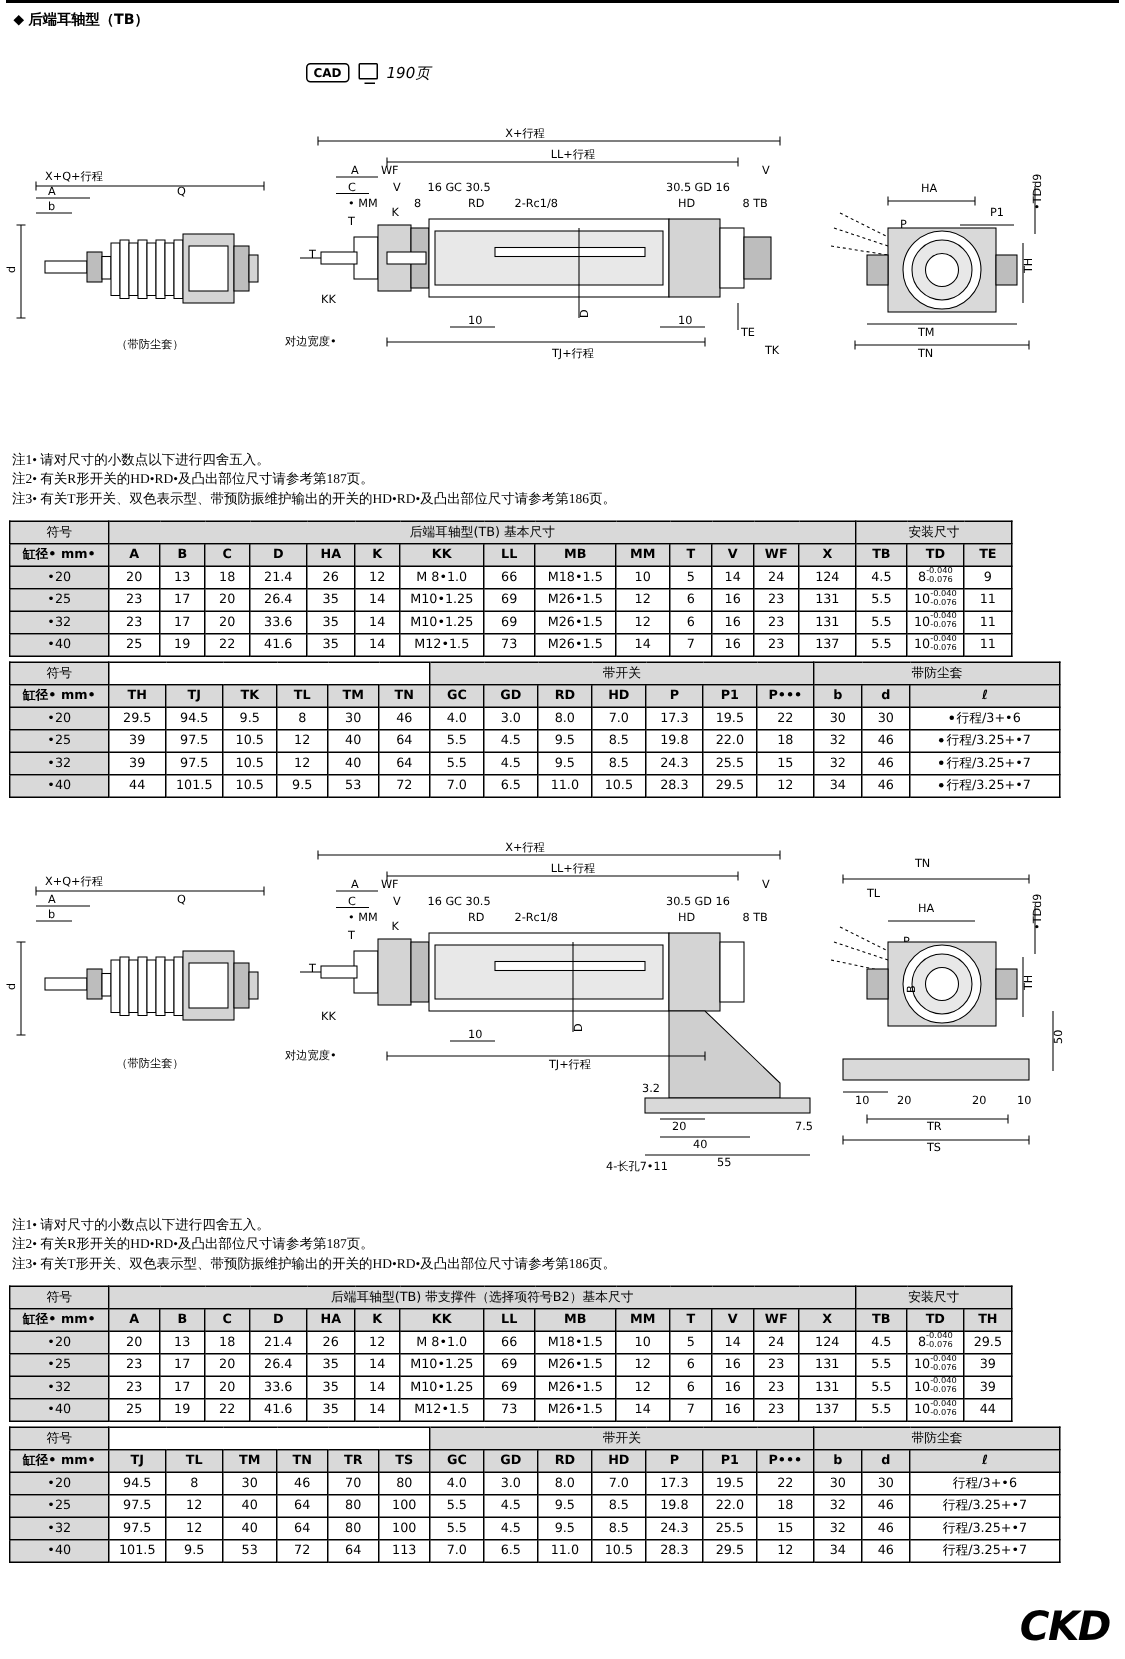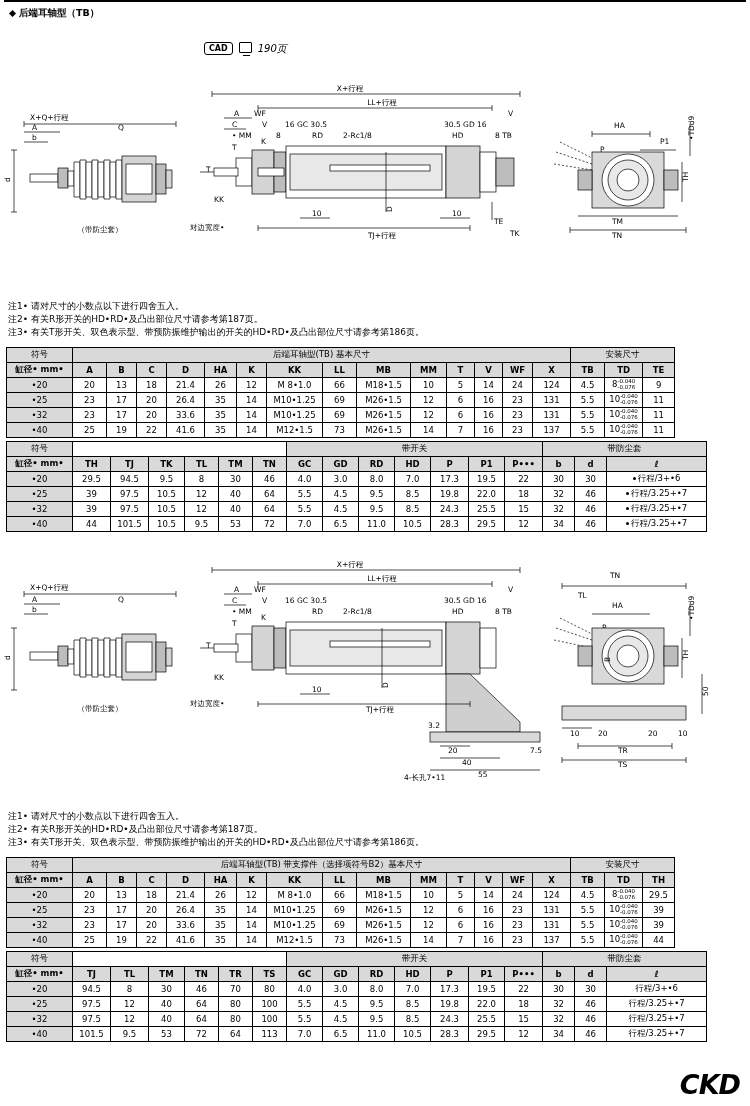--- a/index.html
+++ b/index.html
@@ -61,21 +61,21 @@
   
   .drawing {
     position: absolute;
     left: 0; right: 0;
     background: #fff;
   }
   .dwg-svg { display: block; }
 
   
   .notes { padding-left: 8px; line-height: 1.45; font-size: 9px; }
-  .notes div { white-space: nowrap; }
+  .notes div { white-space: nowrap; font-family: Liberation Serif, serif; }
 
   
   table.spec {
     border-collapse: collapse;
     width: 639px;
     margin-left: 6px;
     font-size: 8.5px;
     table-layout: fixed;
   }
   table.spec td, table.spec th {

